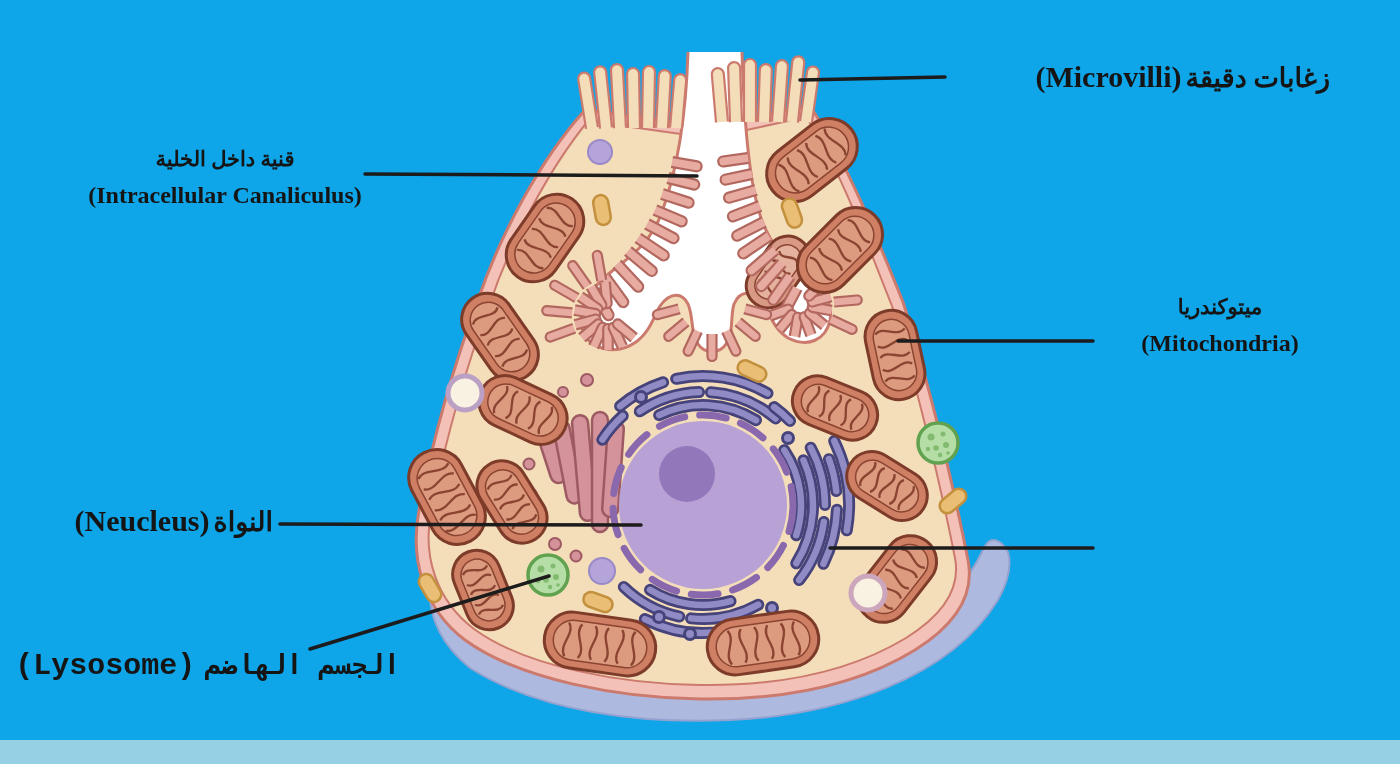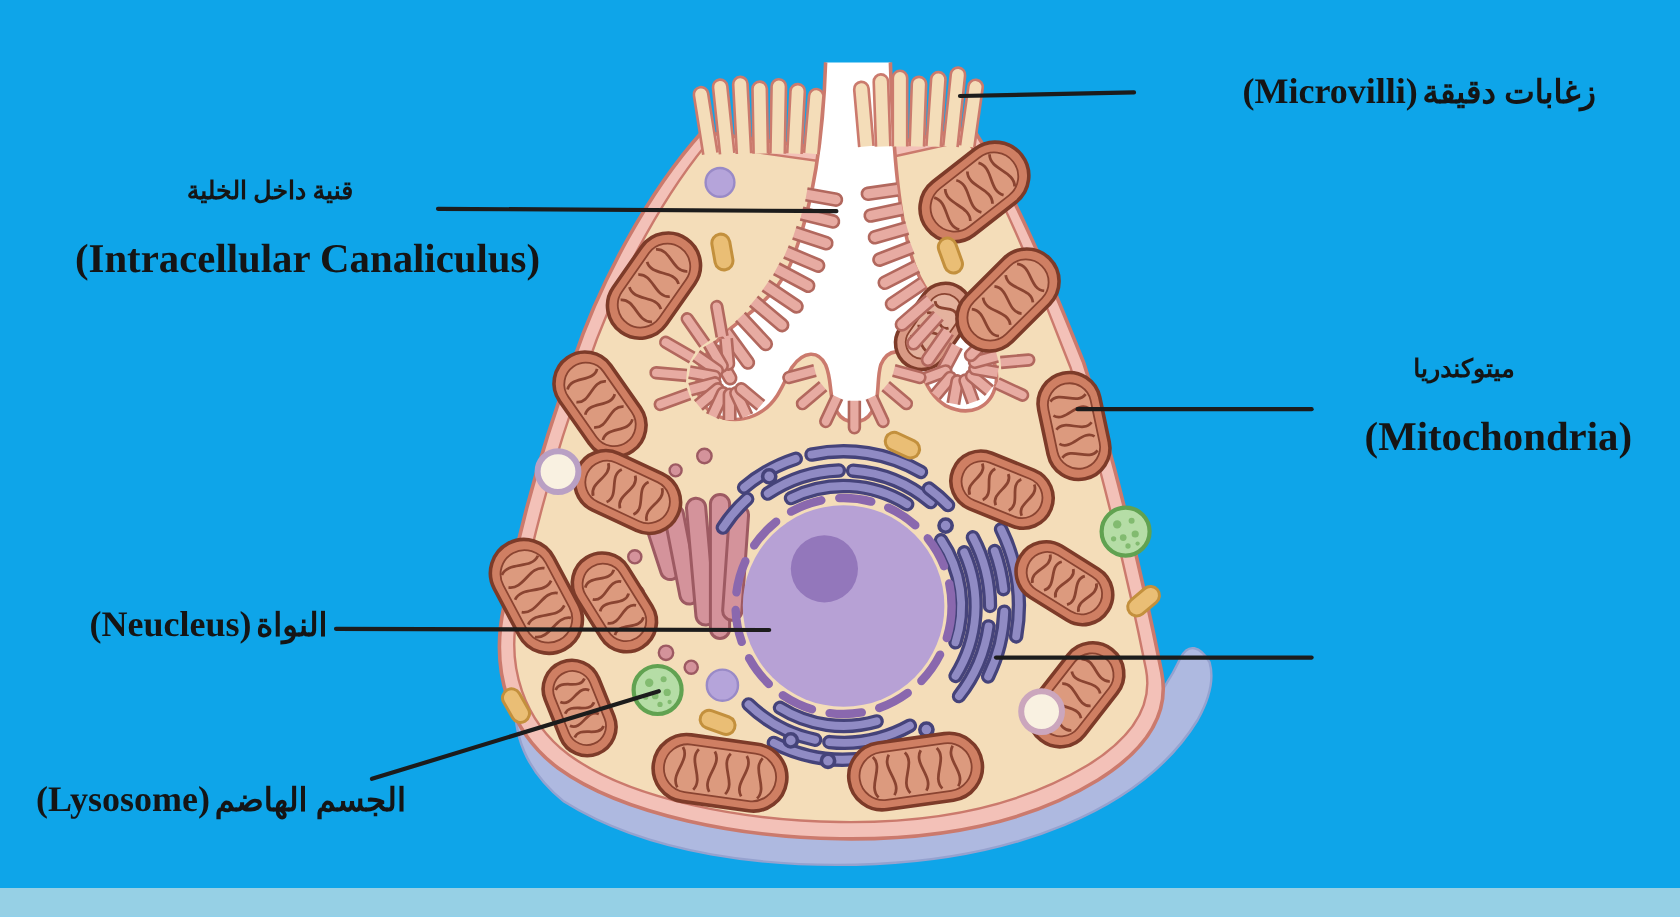--- a/index.html
+++ b/index.html
@@ -4,28 +4,28 @@
 <style>
   html,body{margin:0;padding:0;background:#ffffff;}
   #canvas{position:relative;width:1400px;height:764px;background:#0ea5e9;overflow:hidden;
           font-family:"Liberation Serif","DejaVu Serif",serif;}
   #cell-svg{position:absolute;left:0;top:0;}
   .lbl{position:absolute;color:#151515;font-weight:bold;line-height:1.25;}
   .lbl .ar{font-size:27px;}
   .lbl .en{font-size:30px;direction:ltr;unicode-bidi:isolate;}
   .lbl.stacked{text-align:center;}
   .lbl.stacked .ar{display:block;font-size:21px;}
-  .lbl.stacked .en{display:block;font-size:34px;margin-top:24px;text-align:right;}
+  .lbl.stacked .en{display:block;font-size:24px;margin-top:8px;}
   .lbl.inline{white-space:nowrap;direction:rtl;}
   #lbl-microvilli{left:940px;top:58px;width:390px;}
   #lbl-canaliculus{left:0px;top:146px;width:450px;}
   #lbl-mitochondria{left:1080px;top:294px;width:280px;}
   #lbl-nucleus{left:18px;top:502px;width:255px;}
   #lbl-rough-er{left:1035px;top:478px;width:365px;}
-  #lbl-lysosome{left:30px;top:648px;width:370px;text-align:left;}
+  #lbl-lysosome{left:30px;top:648px;width:370px;text-align:left;font-family:Liberation Mono, monospace;}
 </style>
 </head>
 <body>
 
 <div id="canvas">
   <svg id="cell-svg" width="1400" height="764" viewBox="0 0 1400 764">
       <rect x="0" y="740" width="1400" height="24" fill="#f1ede3" opacity="0.6"></rect>
       <path d="M 440,540 C 420,590 428,634 470,668 C 540,712 640,724 730,720 C 840,715 950,678 998,600 C 1008,582 1012,566 1008,552 C 1000,538 990,536 984,548 C 948,625 858,678 752,688 C 650,698 540,684 478,638 C 452,618 444,592 450,560 C 452,546 446,534 440,540 Z" fill="#aeb9e0" stroke="#95a2cf" stroke-width="2"></path>
       <path d="M 585,110 L 688,124 L 742,120 L 810,106 C 846,160 878,240 903,302 C 928,380 952,480 968,560 C 975,595 955,625 915,650 C 850,690 770,700 700,699 C 620,698 520,680 465,640 C 425,610 408,560 420,505 C 432,445 452,370 478,300 C 500,235 540,160 585,110 Z" fill="#f3c1b8" stroke="#cb7a6d" stroke-width="3"></path>
       <path d="M 588,121 L 688,135 L 742,131 L 806,117 C 840,168 868,246 892,306 C 916,382 940,482 955,558 C 961,589 943,615 906,638 C 843,676 768,686 700,685 C 622,684 526,667 474,629 C 437,601 421,556 432,507 C 444,449 463,375 489,306 C 510,243 548,170 588,121 Z" fill="#f4ddb9" stroke="#cb7a6d" stroke-width="2"></path>

